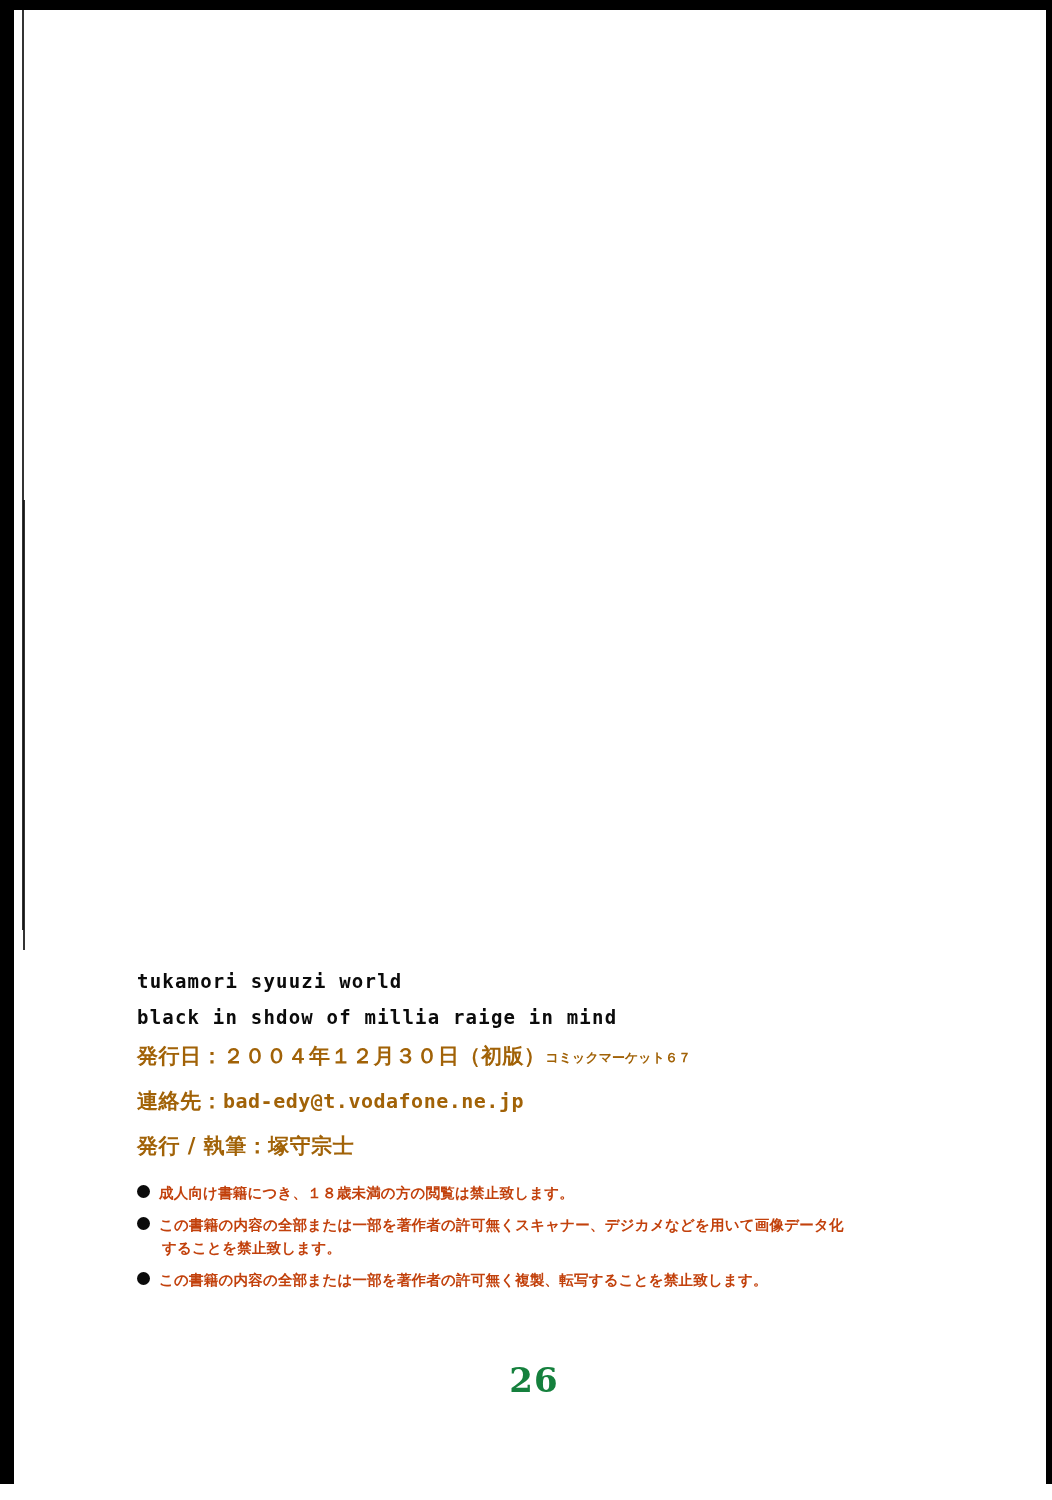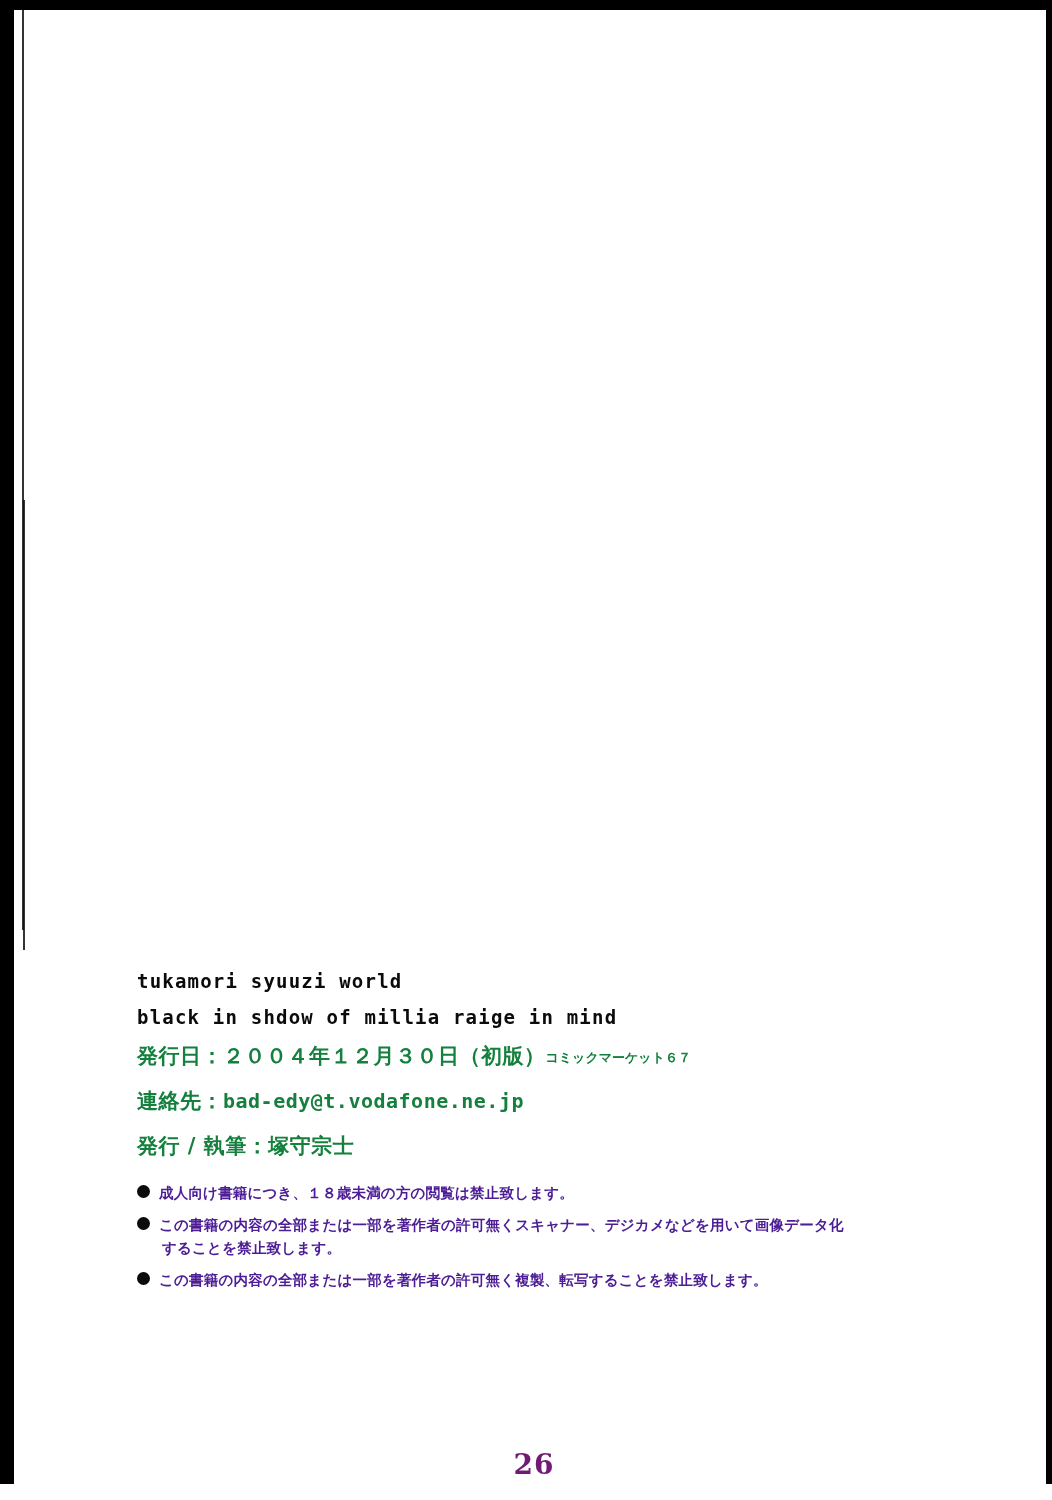--- a/index.html
+++ b/index.html
@@ -94,21 +94,21 @@
     color: #0b0b0b;
     margin-bottom: 14px;
     white-space: nowrap;
   }
   .latin-line.second {
   }
   .jp-line {
     font-family: "DejaVu Sans", sans-serif;
     font-weight: bold;
     font-size: 21px;
-    color: #15803d;
+    color: #a16207;
     margin-bottom: 17px;
     white-space: nowrap;
     letter-spacing: 0.5px;
   }
   .jp-line .mono {
     font-family: "DejaVu Sans Mono", monospace;
     font-size: 20px;
     letter-spacing: 0.5px;
   }
   .jp-line .small-note {
@@ -133,37 +133,37 @@
     border-radius: 50%;
     background: #0b0b0b;
     margin-top: 3px;
     margin-right: 9px;
   }
   .note-text {
     font-family: "DejaVu Sans", sans-serif;
     font-weight: bold;
     font-size: 14.5px;
     line-height: 1.55;
-    color: #4c1d95;
+    color: #c2410c;
     letter-spacing: 0.2px;
   }
   .note-text .indent {
     display: block;
     padding-left: 3px;
   }
   .page-number {
     position: absolute;
     left: 0;
-    top: 1438px;
+    top: 1350px;
     width: 1024px;
     text-align: center;
     font-family: "DejaVu Serif", serif;
     font-weight: bold;
-    font-size: 28px;
-    color: #701a75;
+    font-size: 34px;
+    color: #15803d;
     letter-spacing: 1px;
   }
 </style>
 </head>
 <body>
 
 <div id="page">
 
   <div class="scan-edge-top"></div>
   <div class="scan-edge-left"></div>

